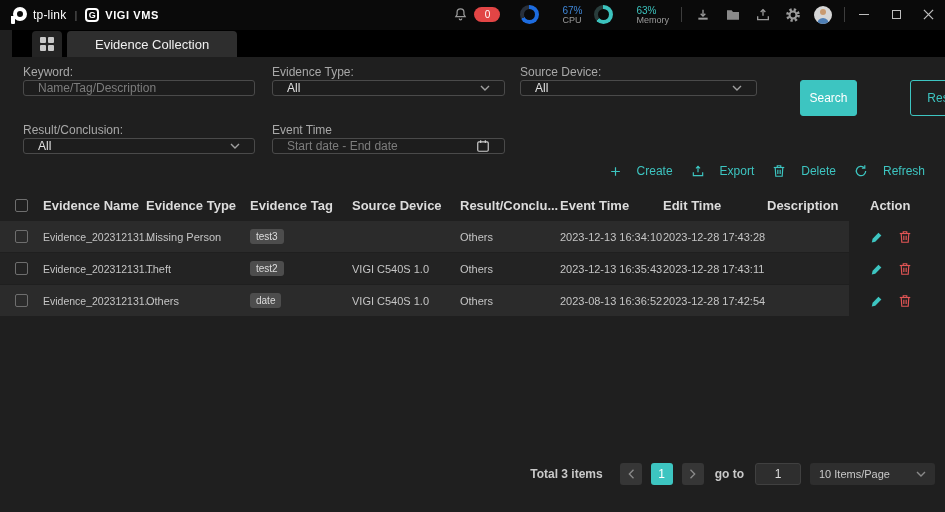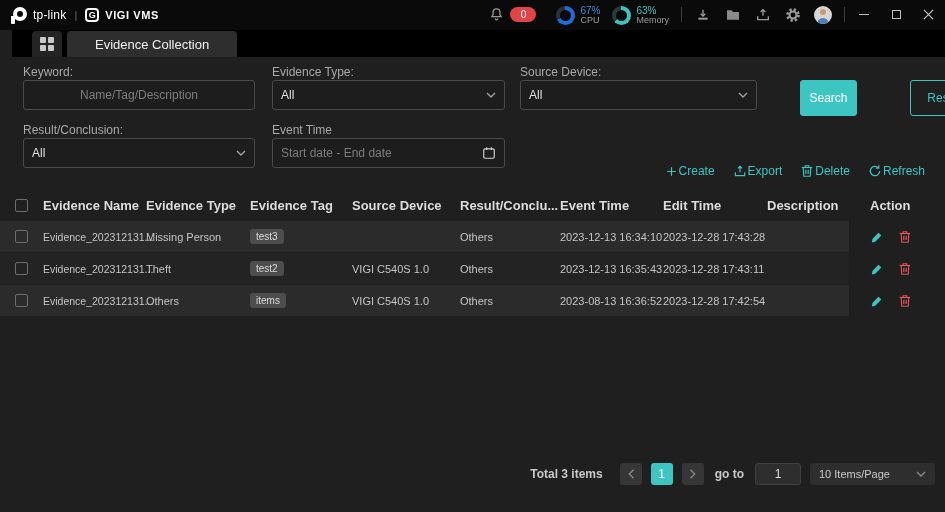--- a/index.html
+++ b/index.html
@@ -17,21 +17,21 @@
   .brand-name { color:#fff; font-size:12px; letter-spacing:.2px; }
   .brand-div { color:#6b6b6b; font-size:11px; margin:0 2px; }
   .vigi-logo { width:14px; height:14px; border:2px solid #fff; border-radius:4px; color:#fff;
     font-size:9px; font-weight:bold; display:flex; align-items:center; justify-content:center; }
   .product-name { color:#fff; font-size:11px; font-weight:bold; letter-spacing:.6px; }
 
   .bar-right { margin-left:auto; display:flex; align-items:center; gap:12px; }
   .bell-group { display:flex; align-items:center; gap:5px; }
   .badge { min-width:26px; height:15px; background:#e24545; border-radius:8px; color:#fff;
     font-size:10px; display:flex; align-items:center; justify-content:center; padding:0 6px; }
-  .gauge-group { display:flex; align-items:flex-end; gap:5px; }
+  .gauge-group { display:flex; align-items:flex-start; gap:23px; }
   .gauge { position:relative; width:19px; height:19px; border-radius:50%; }
   .gauge::after { content:""; position:absolute; inset:4px; border-radius:50%; background:#0a0a0a; }
   .gauge.cpu { background:conic-gradient(#1d6ce0 0 67%, #28303c 67% 100%); }
   .gauge.mem { background:conic-gradient(#3cc3be 0 63%, #283c3b 63% 100%); }
   .gauge-text { display:flex; flex-direction:column; line-height:1.1; }
   .gauge-text .val { font-size:10px; }
   .gauge-text .lbl { font-size:9px; color:#9a9a9a; }
   .cpu-val { color:#3f87d9; } .mem-val { color:#3cc3be; }
   .vdiv { width:1px; height:15px; background:#3d3d3d; }
   .bar-icon { width:18px; height:18px; display:flex; align-items:center; justify-content:center; cursor:pointer; }
@@ -49,34 +49,34 @@
   .grid-tab { width:30px; height:26px; background:#242424; border-radius:4px 4px 0 0;
     display:flex; align-items:center; justify-content:center; cursor:pointer; }
   .grid-icon { display:grid; grid-template-columns:6px 6px; grid-template-rows:6px 6px; gap:2px; }
   .grid-icon span { background:#c9c9c9; border-radius:1px; }
   .tab-active { height:26px; background:#2e2e2e; border-radius:4px 4px 0 0; color:#f0f0f0;
     font-size:13px; display:flex; align-items:center; padding:0 28px; cursor:pointer; }
 
   
   .filters { position:absolute; top:57px; left:0; width:945px; height:133px; }
   .f-label { position:absolute; font-size:12px; color:#a8a8a8; }
-  .f-input, .f-select { position:absolute; height:30px; background:#1d1d1d; border:1px solid #4a4a4a;
-    border-radius:3px; color:#e0e0e0; font-size:12px; display:flex; align-items:center; padding:0 8px;text-align:center; }
+  .f-input, .f-select { position:absolute; height:16px; background:#1d1d1d; border:1px solid #4a4a4a;
+    border-radius:3px; color:#e0e0e0; font-size:12px; display:flex; align-items:center; padding:0 14px; }
   input.f-input { font-family:"Liberation Sans", sans-serif; }
   input.f-input::placeholder { color:#7d7d7d; }
   .f-select { justify-content:space-between; cursor:pointer; }
   .chev { width:10px; height:6px; }
   .btn { position:absolute; height:36px; border-radius:3px; font-size:12px; display:flex;
     align-items:center; justify-content:center; cursor:pointer; font-family:"Liberation Sans", sans-serif; }
   .btn-search { left:800px; top:23px; width:57px; background:#3dc5c1; color:#fff; border:1px solid #3dc5c1; }
   .btn-reset { left:866px; top:23px; width:66px; background:transparent; color:#3dc5c1; border:1px solid #3dc5c1;margin-left:44px; }
 
   
   .toolbar { position:absolute; top:164px; right:20px; display:flex; align-items:center; gap:18px; }
-  .tool-link { display:flex; align-items:center; gap:1px; color:#3dc5c1; font-size:12px; cursor:pointer; }
+  .tool-link { display:flex; align-items:center; gap:15px; color:#3dc5c1; font-size:12px; cursor:pointer; }
   .tool-link svg { display:block; }
 
   
   .table { position:absolute; top:190px; left:0; width:849px; }
   .trow { display:grid; grid-template-columns:28px 103px 104px 102px 108px 100px 103px 104px 103px 1fr;
     align-items:center; padding-left:15px; }
   .thead { height:30px; color:#dcdcdc; font-size:13px; font-weight:bold; }
   .tbody-row { height:31px; margin-top:1px; font-size:11px; color:#c5c5c5; }
   .tbody-row:nth-child(odd) { background:#2b2b2b; }
   .tbody-row:nth-child(even) { background:#232323; }
@@ -345,21 +345,21 @@
                 <path d="M10 10v7M14 10v7"></path>
             </svg>
           </span>
         </span>
       </div>
 
       <div class="trow tbody-row">
         <span class="checkbox"></span>
         <span class="cell-name">Evidence_202312131...</span>
         <span>Others</span>
-        <span><span class="tag-chip">items</span></span>
+        <span><span class="tag-chip">date</span></span>
         <span>VIGI C540S 1.0</span>
         <span>Others</span>
         <span>2023-08-13 16:36:52</span>
         <span>2023-12-28 17:42:54</span>
         <span></span>
         <span class="actions">
           <span class="icon-btn">
             <svg width="14" height="14" viewBox="0 0 24 24" fill="#3dc5c1">
                 <path d="M14.5 4.5l5 5L9 20l-6 1.5L4.5 15z"></path>
               </svg>

